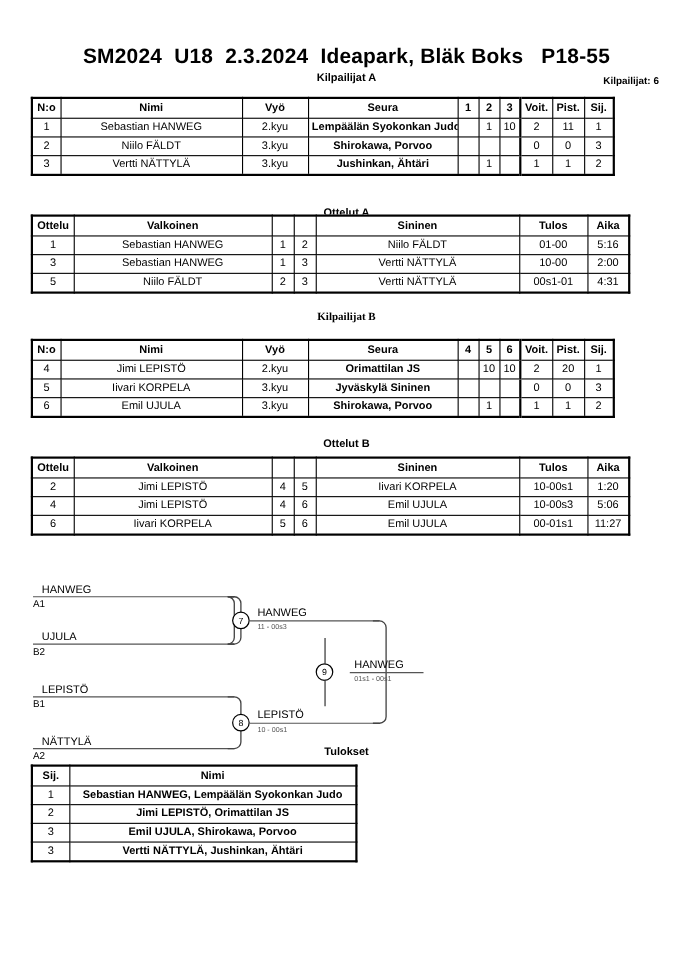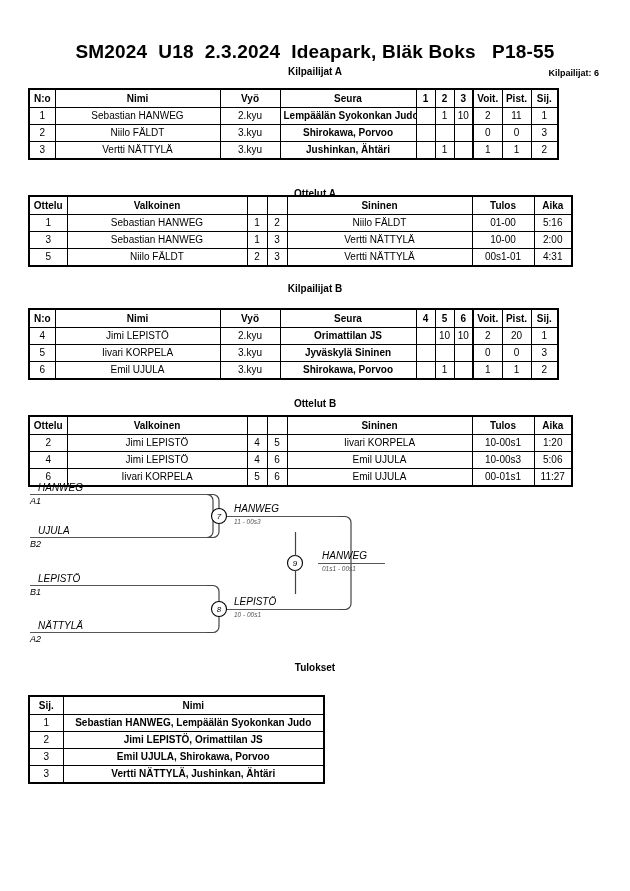--- a/index.html
+++ b/index.html
@@ -90,22 +90,22 @@
   .cell-clip {
     display: block;
     overflow: visible;
     white-space: nowrap;
     font-weight: bold;
   }
 
   
   #bracket {
     position: absolute;
-    left: 0; top: 472px;
-    width: 630px; height: 180px; font-style: italic;
+    left: 0; top: 520px;
+    width: 630px; height: 180px;
   }
   #bracket svg { display: block; }
   .bk-name {
     font-family: "Liberation Sans", sans-serif;
     font-size: 10px;
     fill: #000;
   }
   .bk-seed {
     font-family: "Liberation Sans", sans-serif;
     font-size: 9px;
@@ -253,21 +253,21 @@
       <td class="left">Niilo FÄLDT</td>
       <td>2</td>
       <td>3</td>
       <td class="left">Vertti NÄTTYLÄ</td>
       <td>00s1-01</td>
       <td>4:31</td>
     </tr>
   </tbody>
 </table>
 
-<div class="section-caption" style="top:283px;">Kilpailijat B</div>
+<div class="section-caption" style="top:283px;font-family:Liberation Serif, serif;">Kilpailijat B</div>
 
 <table class="grid tbl-competitors" style="left:28px; top:308px;">
   <colgroup>
     <col style="width:26px">
       <col style="width:165px">
       <col style="width:60px">
       <col style="width:136px">
     <col style="width:19px">
       <col style="width:19px">
       <col style="width:19px">
@@ -430,21 +430,21 @@
     <circle class="bk-circle" cx="295" cy="91" r="7.5"></circle>
     <text class="bk-num" x="295" y="94">9</text>
     <text class="bk-name" x="322" y="87">HANWEG</text>
     <line class="bk-rail" x1="318" y1="91.5" x2="385" y2="91.5"></line>
     <text class="bk-score" x="322" y="99">01s1 - 00s1</text>
     <line class="bk-line" x1="295.5" y1="60" x2="295.5" y2="84"></line>
     <line class="bk-line" x1="295.5" y1="98" x2="295.5" y2="122"></line>
   </svg>
 </div>
 
-<div class="section-caption" style="top:662px;">Tulokset</div>
+<div class="section-caption" style="top:678px;">Tulokset</div>
 
 <table class="grid tbl-results" style="left:28px; top:695px;">
   <colgroup>
     <col style="width:34px">
       <col style="width:261px">
   </colgroup>
   <thead>
     <tr>
       <th>Sij.</th>
       <th>Nimi</th>

